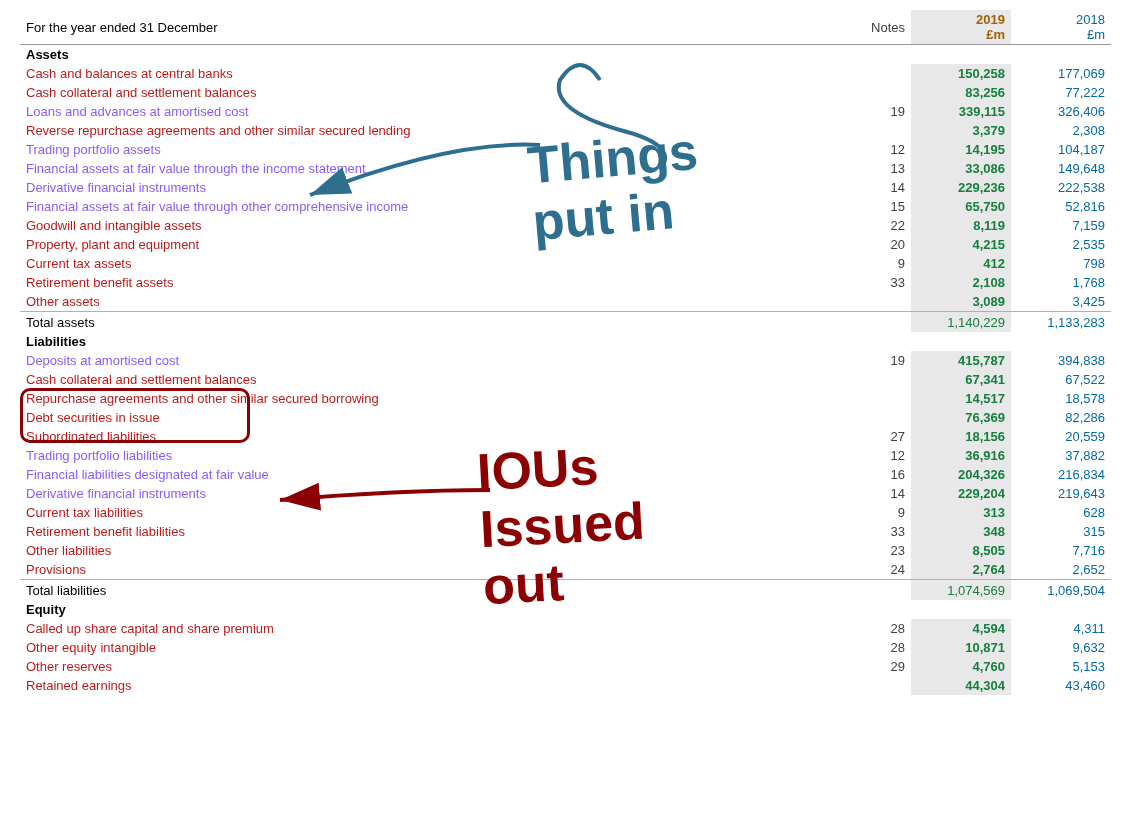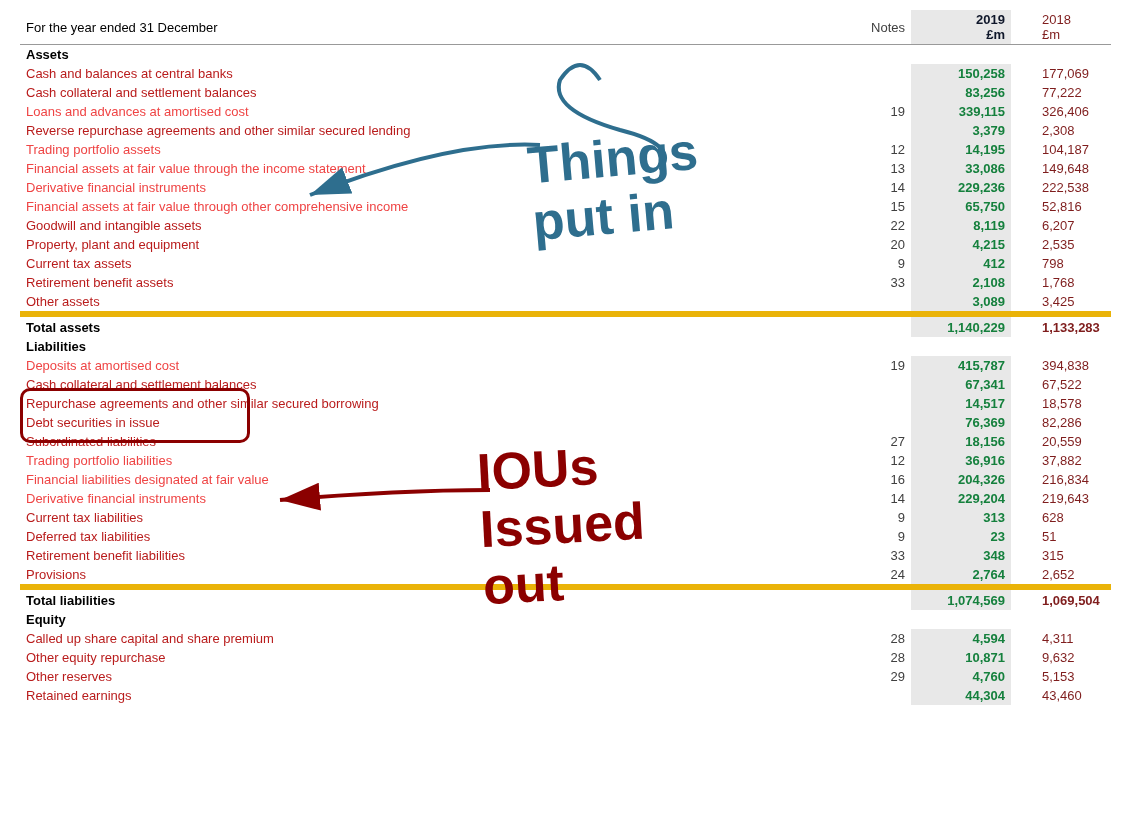--- a/index.html
+++ b/index.html
@@ -27,21 +27,21 @@
       padding: 2px 6px;
       font-size: 13px;
       color: #000;
       border-bottom: 1px solid #999;
     }
     thead tr th.label-col {
       text-align: left;
       margin-left: 30px;
     }
     thead tr th.year-header {
-      color: #0f172a;
+      color: #a16207;
       font-weight: bold;
     }
     tbody tr td {
       padding: 2px 6px;
       font-size: 13px;
     }
     .label-col {
       text-align: left;
       min-width: 520px;
     }
@@ -50,36 +50,36 @@
       width: 60px;
       color: #404040;
     }
     .val-2019 {
       text-align: right;
       width: 100px;
       font-weight: bold;
       color: #15803d;
     }
     .val-2018 {
-      text-align: left;
+      text-align: right;
       width: 100px;
-      color: #7f1d1d;
+      color: #0369a1;
       padding-left: 31px;
     }
     .section-header td {
       font-weight: bold;
       padding-bottom: 2px;
     }
     .total-row td {
-      font-weight: bold;
-      border-top: 6px solid #eab308;
+      font-weight: normal;
+      border-top: 1px solid #eab308;
       padding-top: 3px;
     }
     .blue-link {
-      color: #ef4444;
+      color: #8b5cf6;
     }
     .black-text {
       color: #b91c1c;
     }
     .shaded-col {
       background-color: #e8e8e8;
     }
     
     .blue-annotation {
       position: absolute;
@@ -184,21 +184,21 @@
         <tr>
           <td class="label-col blue-link">Financial assets at fair value through other comprehensive income</td>
           <td class="notes-col">15</td>
           <td class="val-2019 shaded-col">65,750</td>
           <td class="val-2018">52,816</td>
         </tr>
         <tr>
           <td class="label-col black-text">Goodwill and intangible assets</td>
           <td class="notes-col">22</td>
           <td class="val-2019 shaded-col">8,119</td>
-          <td class="val-2018">6,207</td>
+          <td class="val-2018">7,159</td>
         </tr>
         <tr>
           <td class="label-col black-text">Property, plant and equipment</td>
           <td class="notes-col">20</td>
           <td class="val-2019 shaded-col">4,215</td>
           <td class="val-2018">2,535</td>
         </tr>
         <tr>
           <td class="label-col black-text">Current tax assets</td>
           <td class="notes-col">9</td>
@@ -274,32 +274,32 @@
           <td class="val-2019 shaded-col">229,204</td>
           <td class="val-2018">219,643</td>
         </tr>
         <tr>
           <td class="label-col black-text">Current tax liabilities</td>
           <td class="notes-col">9</td>
           <td class="val-2019 shaded-col">313</td>
           <td class="val-2018">628</td>
         </tr>
         <tr>
-          <td class="label-col black-text">Deferred tax liabilities</td>
-          <td class="notes-col">9</td>
-          <td class="val-2019 shaded-col">23</td>
-          <td class="val-2018">51</td>
-        </tr>
-        <tr>
           <td class="label-col black-text">Retirement benefit liabilities</td>
           <td class="notes-col">33</td>
           <td class="val-2019 shaded-col">348</td>
           <td class="val-2018">315</td>
         </tr>
         <tr>
+          <td class="label-col black-text">Other liabilities</td>
+          <td class="notes-col">23</td>
+          <td class="val-2019 shaded-col">8,505</td>
+          <td class="val-2018">7,716</td>
+        </tr>
+        <tr>
           <td class="label-col black-text">Provisions</td>
           <td class="notes-col">24</td>
           <td class="val-2019 shaded-col">2,764</td>
           <td class="val-2018">2,652</td>
         </tr>
         <tr class="total-row">
           <td class="label-col">Total liabilities</td>
           <td class="notes-col"></td>
           <td class="val-2019 shaded-col">1,074,569</td>
           <td class="val-2018">1,069,504</td>
@@ -307,21 +307,21 @@
         <tr class="section-header">
           <td class="label-col" colspan="4">Equity</td>
         </tr>
         <tr>
           <td class="label-col black-text">Called up share capital and share premium</td>
           <td class="notes-col">28</td>
           <td class="val-2019 shaded-col">4,594</td>
           <td class="val-2018">4,311</td>
         </tr>
         <tr>
-          <td class="label-col black-text">Other equity repurchase</td>
+          <td class="label-col black-text">Other equity intangible</td>
           <td class="notes-col">28</td>
           <td class="val-2019 shaded-col">10,871</td>
           <td class="val-2018">9,632</td>
         </tr>
         <tr>
           <td class="label-col black-text">Other reserves</td>
           <td class="notes-col">29</td>
           <td class="val-2019 shaded-col">4,760</td>
           <td class="val-2018">5,153</td>
         </tr>

